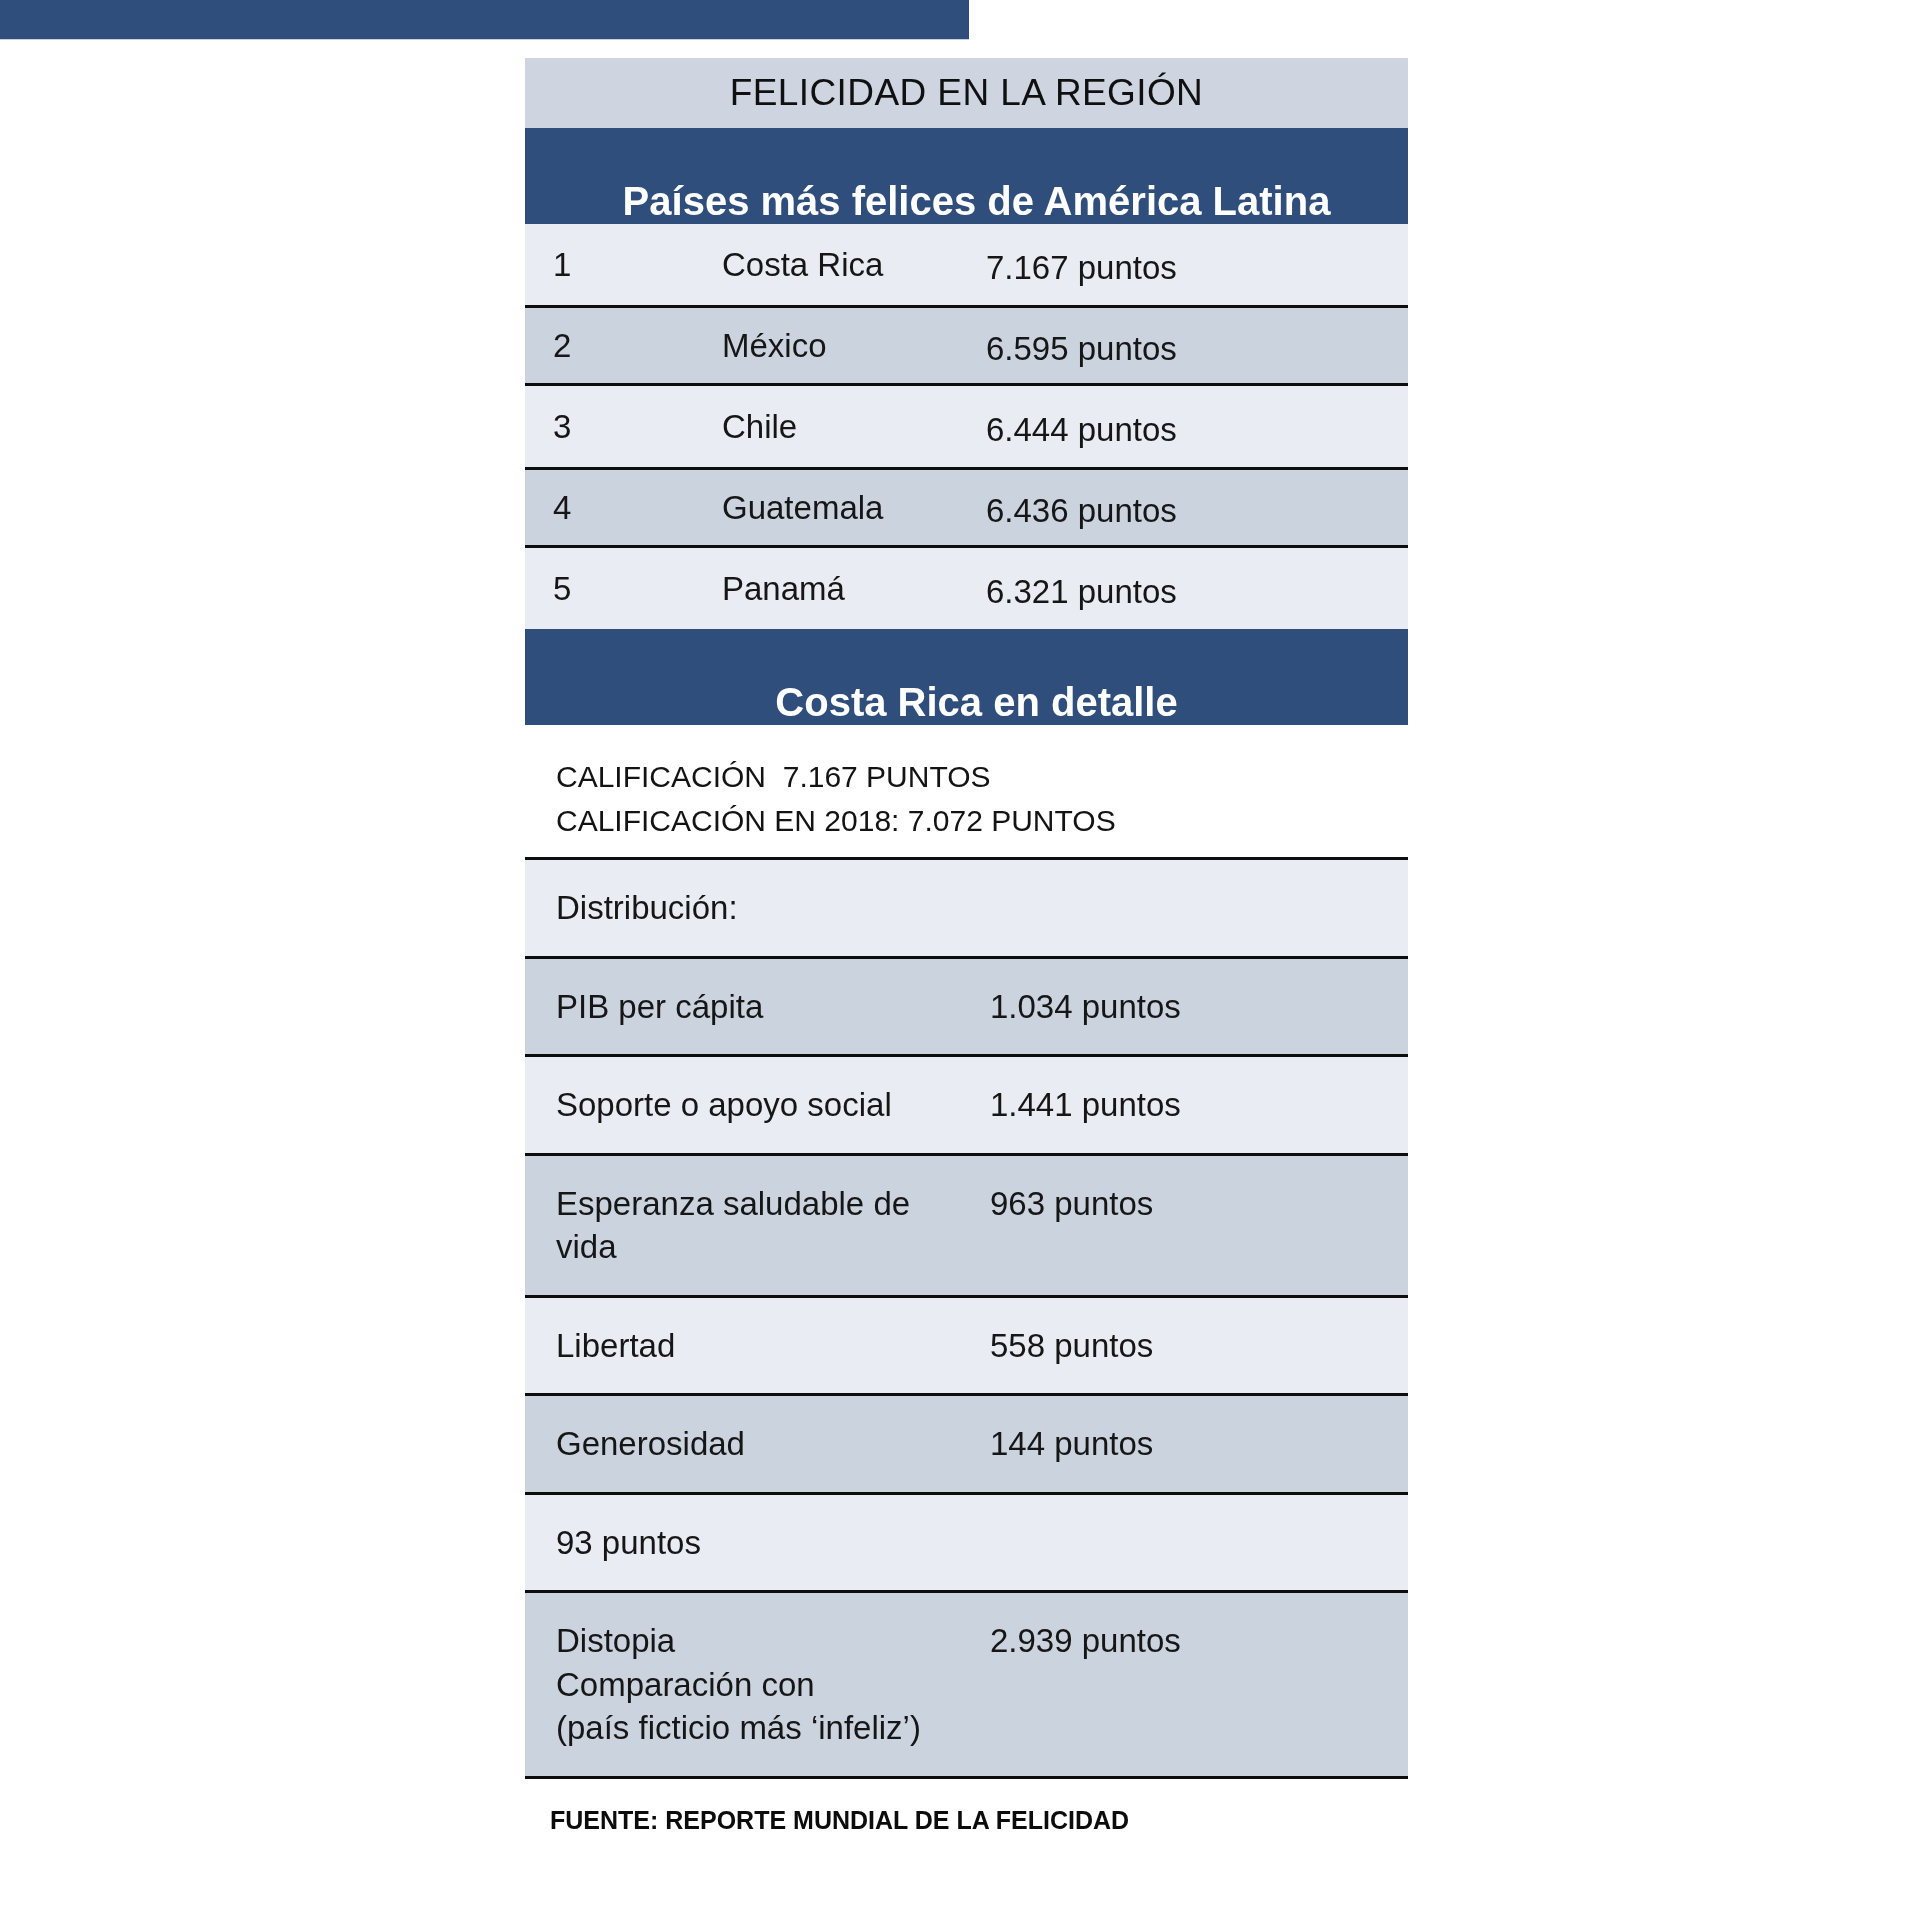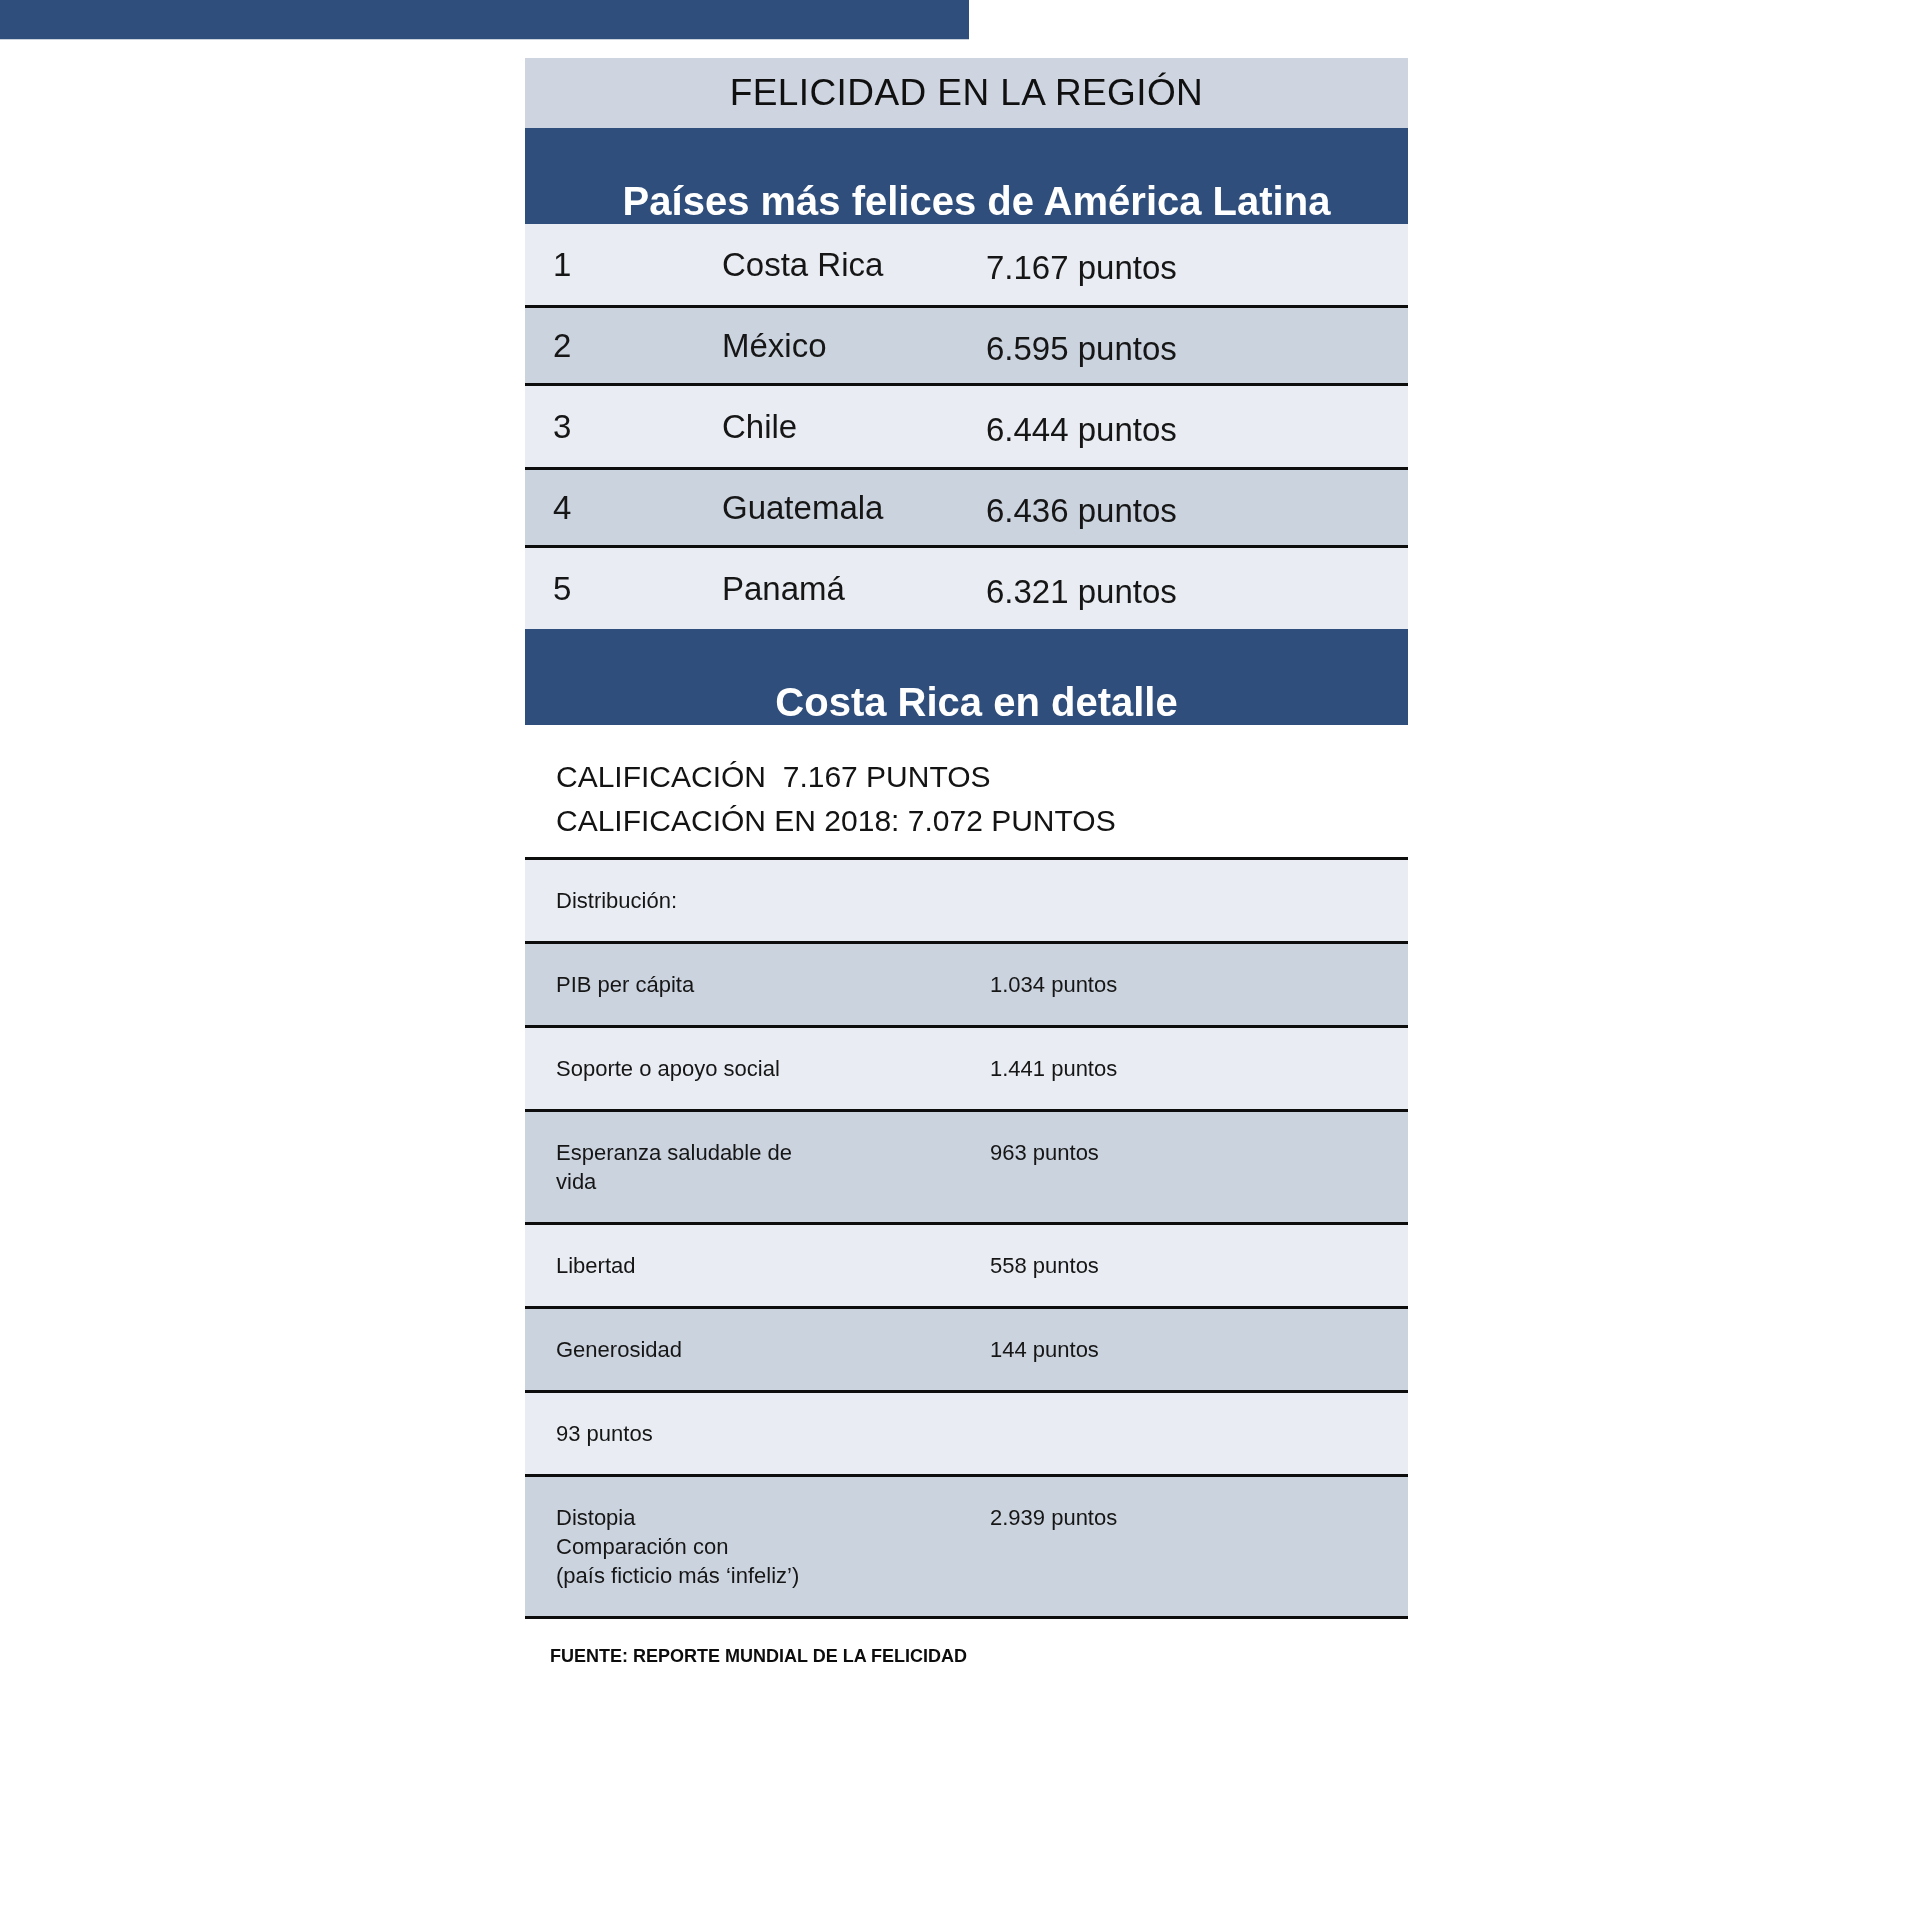--- a/index.html
+++ b/index.html
@@ -84,32 +84,32 @@
   .dtable {
     margin-top: 15px;
     border-top: 3.1px solid #0d0d0d;
     border-bottom: 3.1px solid #0d0d0d;
   }
   .drow {
     display: flex;
     align-items: flex-start;
     padding: 26px 0 26px 31px;
     background: #E9EDF3;
-    font-size: 22px;
+    font-size: 33px;
     line-height: 1.32;
   }
   .drow + .drow { border-top: 3.1px solid #0d0d0d; }
   .drow.dark { background: #CBD3DF; }
   .d-label { width: 434px; }
   .d-val { flex: 1; }
 
   .source {
     margin-top: 27px;
     padding-left: 25px;
-    font-size: 18px;
+    font-size: 25px;
     font-weight: bold;
     color: #0c0c0c;
   }
 </style>
 </head>
 <body>
 
 <div class="topbar"></div>
 
 <div class="content">

